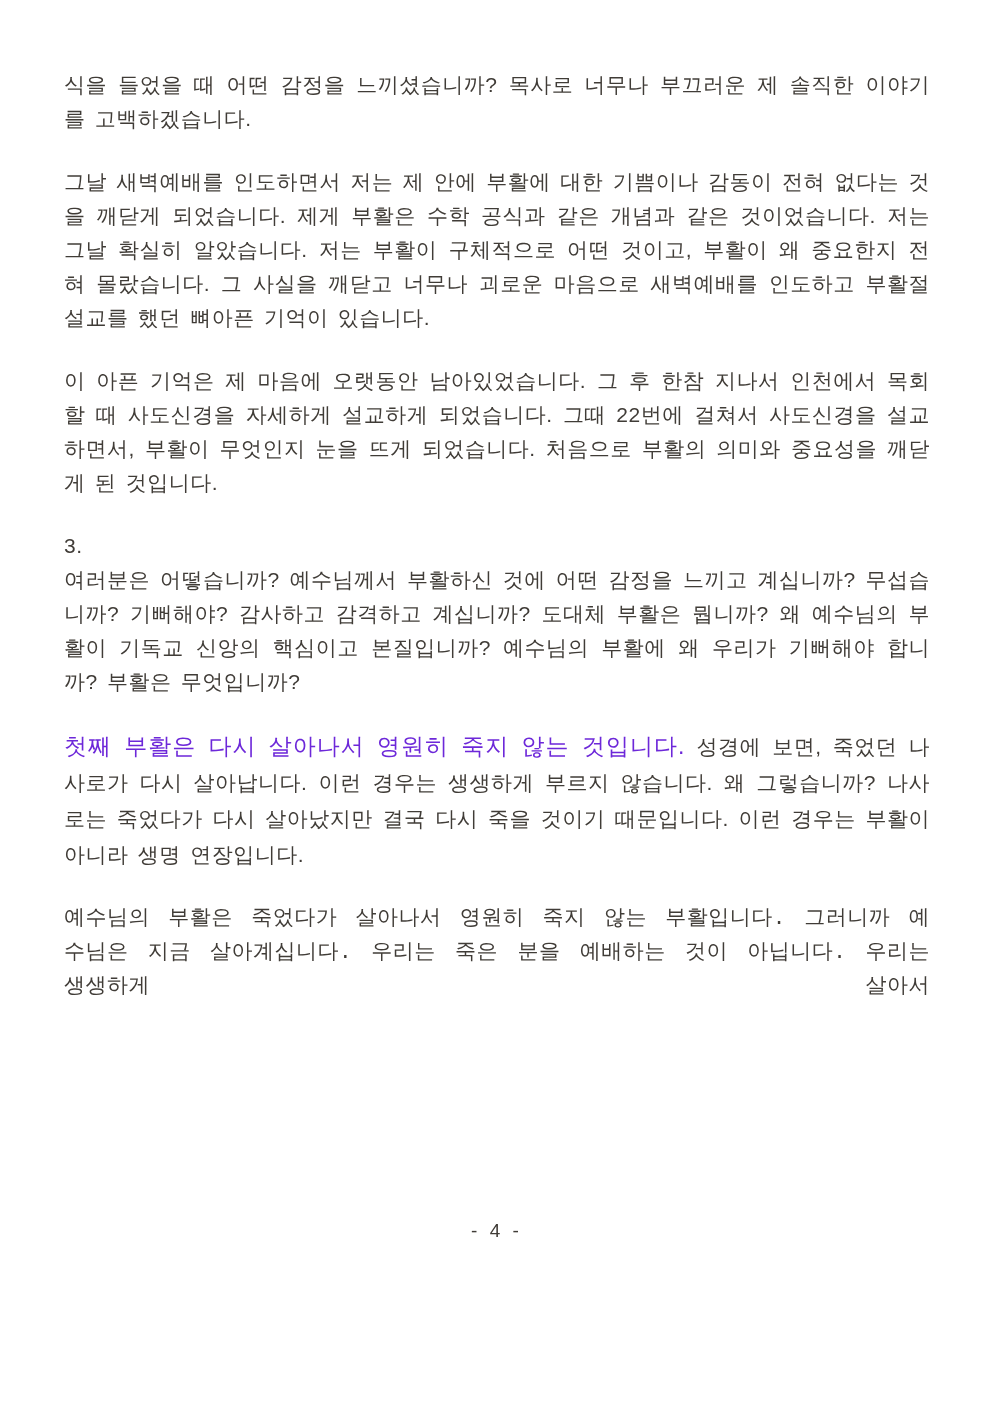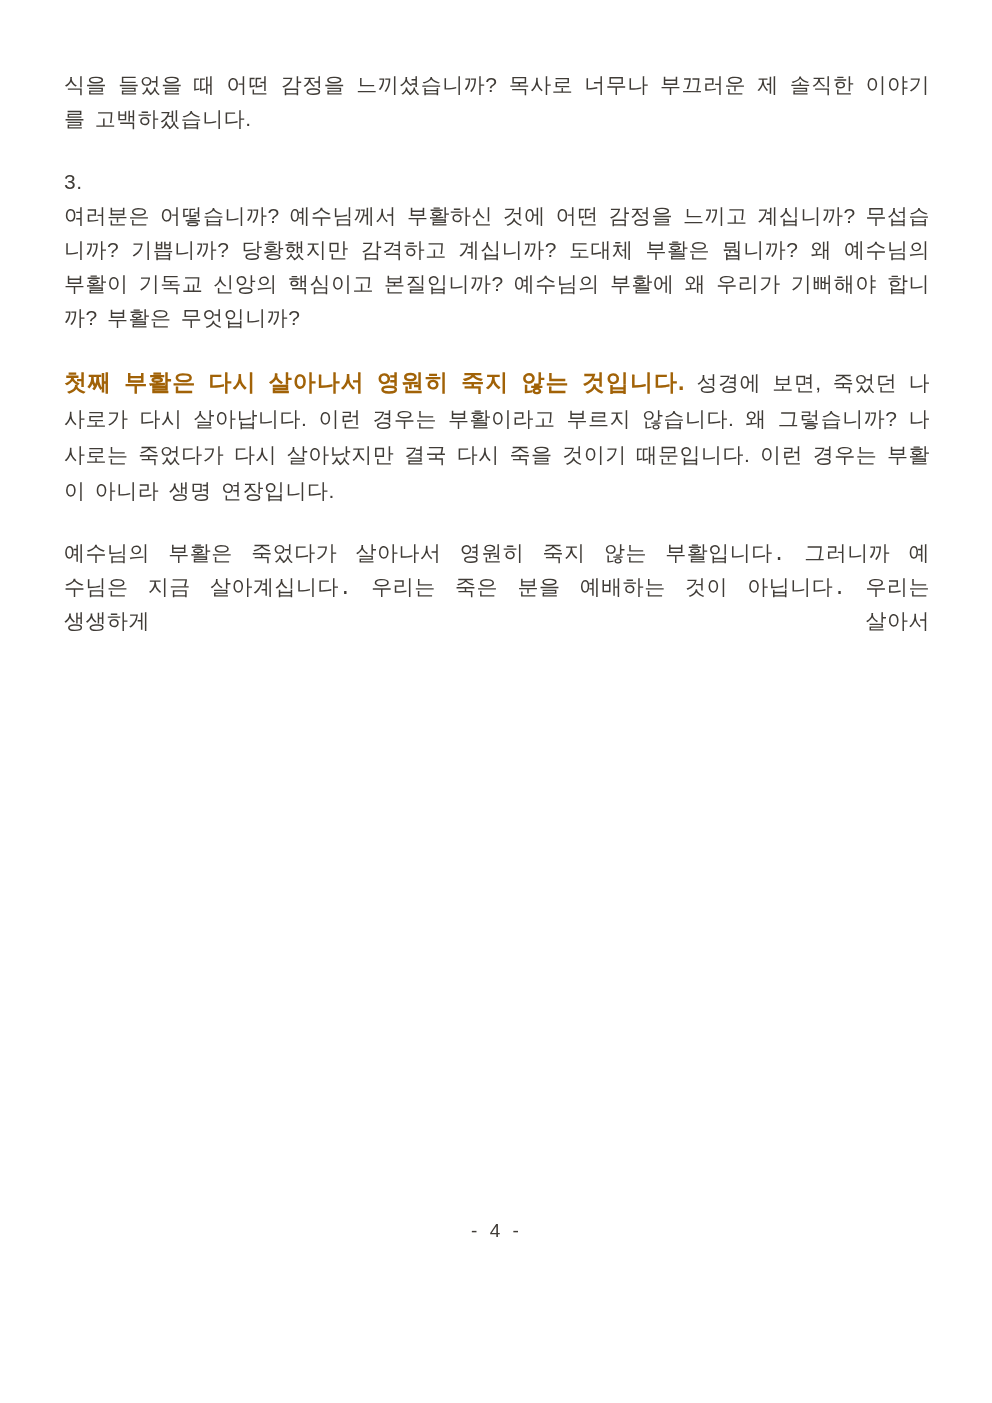--- a/index.html
+++ b/index.html
@@ -34,22 +34,22 @@
   }
   .section-text {
     margin: 0;
   }
   .para-with-heading {
     margin: 0 0 29px 0;
     line-height: 36px;
   }
   .runin-heading {
     font-size: 23px;
-    font-weight: bold;
-    color: #a16207;
+    font-weight: normal;
+    color: #6d28d9;
     letter-spacing: 1px;
   }
   .last-line-justified {
     text-align-last: justify;
     font-family: Liberation Mono, monospace;
   }
   .page-footer {
     position: absolute;
     left: 0;
     right: 0;
@@ -61,30 +61,32 @@
   }
 </style>
 </head>
 <body>
 
 <main class="page">
 
   <p class="para">식을 들었을 때 어떤 감정을 느끼셨습니까? 목사로 너무나 부끄러운 제 솔직한 이야기를 고백하겠습니다.</p>
 
 
+  <p class="para">그날 새벽예배를 인도하면서 저는 제 안에 부활에 대한 기쁨이나 감동이 전혀 없다는 것을 깨닫게 되었습니다. 제게 부활은 수학 공식과 같은 개념과 같은 것이었습니다. 저는 그날 확실히 알았습니다. 저는 부활이 구체적으로 어떤 것이고, 부활이 왜 중요한지 전혀 몰랐습니다. 그 사실을 깨닫고 너무나 괴로운 마음으로 새벽예배를 인도하고 부활절 설교를 했던 뼈아픈 기억이 있습니다.</p>
 
+  <p class="para">이 아픈 기억은 제 마음에 오랫동안 남아있었습니다. 그 후 한참 지나서 인천에서 목회할 때 사도신경을 자세하게 설교하게 되었습니다. 그때 22번에 걸쳐서 사도신경을 설교하면서, 부활이 무엇인지 눈을 뜨게 되었습니다. 처음으로 부활의 의미와 중요성을 깨닫게 된 것입니다.</p>
 
 
   <div class="section-block">
     <p class="section-number">3.</p>
-    <p class="section-text">여러분은 어떻습니까? 예수님께서 부활하신 것에 어떤 감정을 느끼고 계십니까? 무섭습니까? 기쁩니까? 당황했지만 감격하고 계십니까? 도대체 부활은 뭡니까? 왜 예수님의 부활이 기독교 신앙의 핵심이고 본질입니까? 예수님의 부활에 왜 우리가 기뻐해야 합니까? 부활은 무엇입니까?</p>
+    <p class="section-text">여러분은 어떻습니까? 예수님께서 부활하신 것에 어떤 감정을 느끼고 계십니까? 무섭습니까? 기뻐해야? 감사하고 감격하고 계십니까? 도대체 부활은 뭡니까? 왜 예수님의 부활이 기독교 신앙의 핵심이고 본질입니까? 예수님의 부활에 왜 우리가 기뻐해야 합니까? 부활은 무엇입니까?</p>
   </div>
 
   <p class="para-with-heading">
     <strong class="runin-heading">첫째 부활은 다시 살아나서 영원히 죽지 않는 것입니다.</strong>
-    <span>성경에 보면, 죽었던 나사로가 다시 살아납니다. 이런 경우는 부활이라고 부르지 않습니다. 왜 그렇습니까? 나사로는 죽었다가 다시 살아났지만 결국 다시 죽을 것이기 때문입니다. 이런 경우는 부활이 아니라 생명 연장입니다.</span>
+    <span>성경에 보면, 죽었던 나사로가 다시 살아납니다. 이런 경우는 생생하게 부르지 않습니다. 왜 그렇습니까? 나사로는 죽었다가 다시 살아났지만 결국 다시 죽을 것이기 때문입니다. 이런 경우는 부활이 아니라 생명 연장입니다.</span>
   </p>
 
   <p class="para last-line-justified">예수님의 부활은 죽었다가 살아나서 영원히 죽지 않는 부활입니다. 그러니까 예수님은 지금 살아계십니다. 우리는 죽은 분을 예배하는 것이 아닙니다. 우리는 생생하게 살아서</p>
 
   <footer class="page-footer">- 4 -</footer>
 
 </main>
 
 </body></html>

